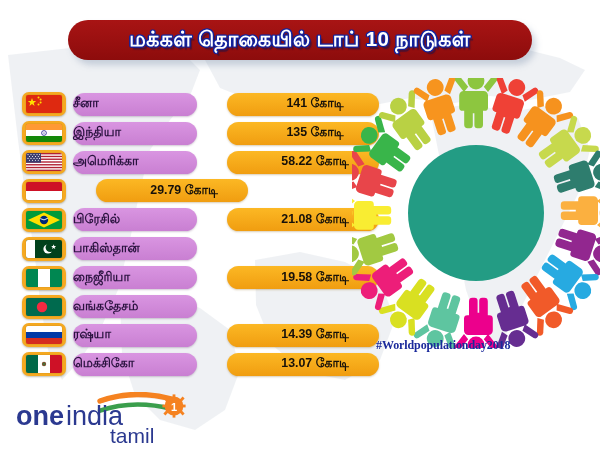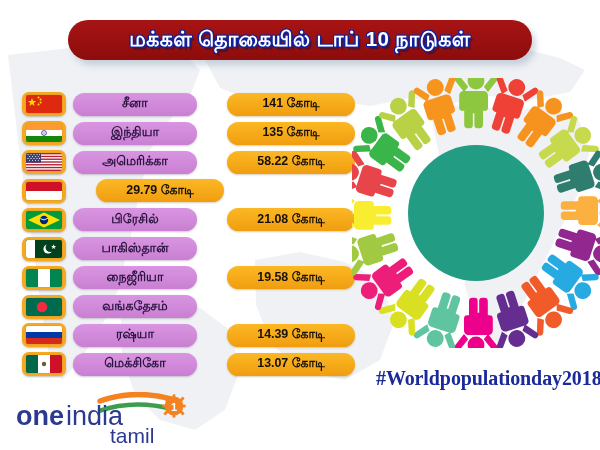--- a/index.html
+++ b/index.html
@@ -51,44 +51,45 @@
   .flag{width:36px;height:18px;border-radius:2px;overflow:hidden;position:relative;
         box-shadow:0 0 1px rgba(0,0,0,.45);}
   .flag svg{display:block;width:36px;height:18px;}
 
   .name-pill{
     margin-left:7px;width:124px;height:23px;
     background:#d089d8;
     background-image:linear-gradient(180deg,#d995e1 0%,#c97fd2 100%);
     border-radius:12px;
     box-shadow:0 1px 2px rgba(90,50,100,.28);
-    display:flex;align-items:center;justify-content:center;
+    display:flex;align-items:center;justify-content:flex-start;
     flex:0 0 auto;
   }
   .name-text{
     color:#2b1340;font-size:12.6px;font-weight:bold;white-space:nowrap;
   }
   .val-pill{
     margin-left:30px;width:128px;height:23px;
     background:#f7a81b;
     background-image:linear-gradient(180deg,#fcb824 0%,#f09d10 100%);
     border-radius:12px;
     box-shadow:0 1px 2px rgba(130,90,10,.30);
     display:flex;align-items:center;justify-content:center;
     flex:0 0 auto;
+    padding-left:24px;
   }
   .val-text{color:#17110a;font-size:12.4px;font-weight:bold;white-space:nowrap;}
 
   
   .people-ring{position:absolute;left:352px;top:78px;width:248px;height:270px;}
 
   
   .hashtag{
-    position:absolute;left:376px;top:367px;width:212px;
-    color:#1b2a9b;font-size:20px;font-weight:bold;
+    position:absolute;left:376px;top:338px;width:212px;
+    color:#1b2a9b;font-size:12px;font-weight:bold;
     letter-spacing:-.1px;white-space:nowrap;
     font-family:"Liberation Serif",serif;
   }
 
   
   .logo{position:absolute;left:14px;top:392px;width:190px;height:52px;}
   .logo-one{fill:#2b3990;}
   .logo-india{fill:#2b3990;}
 </style>
 </head>

